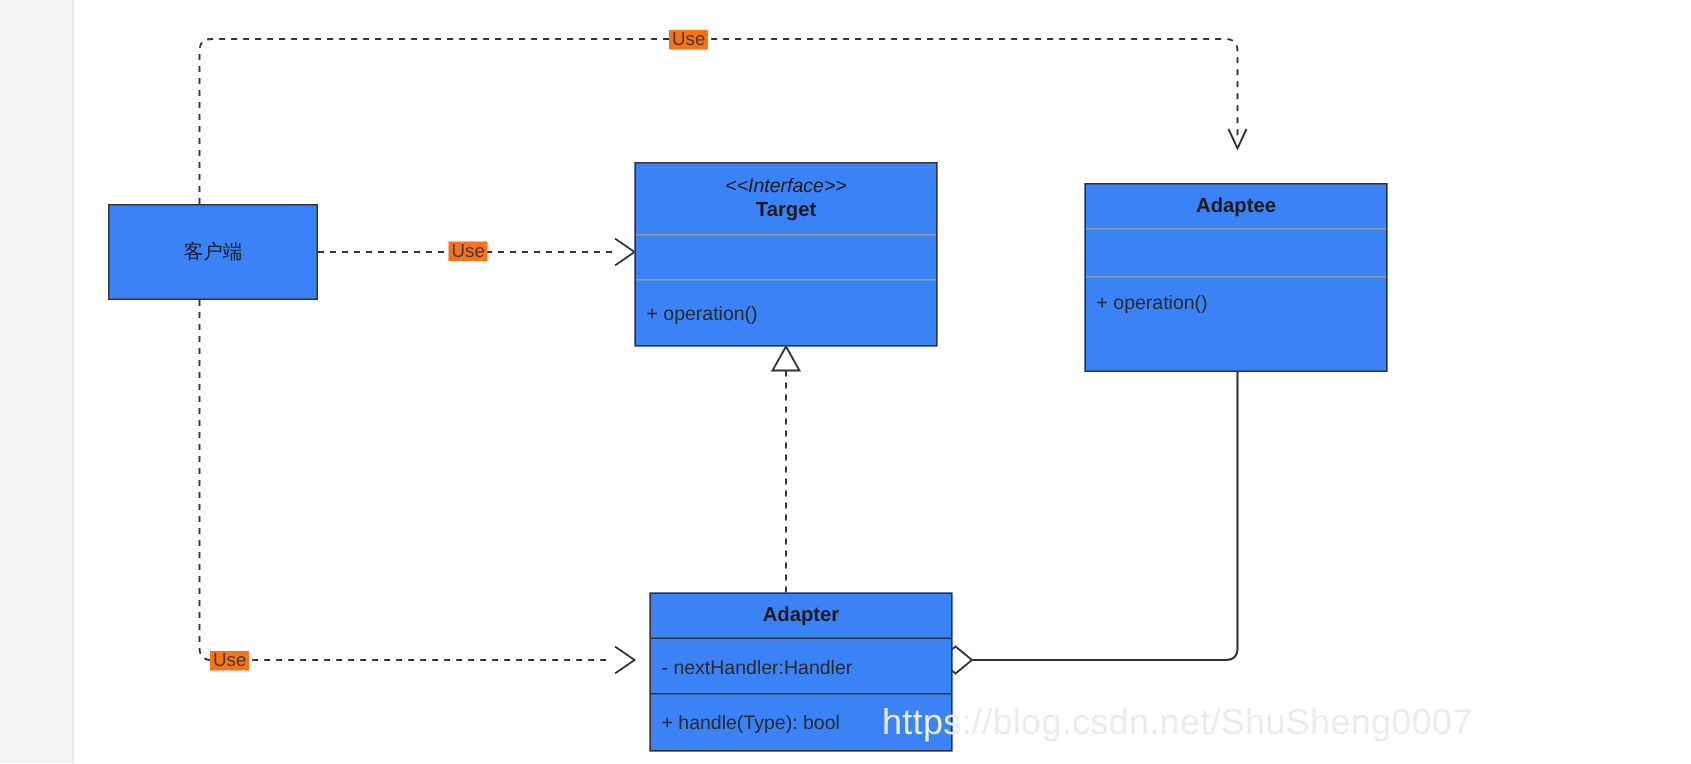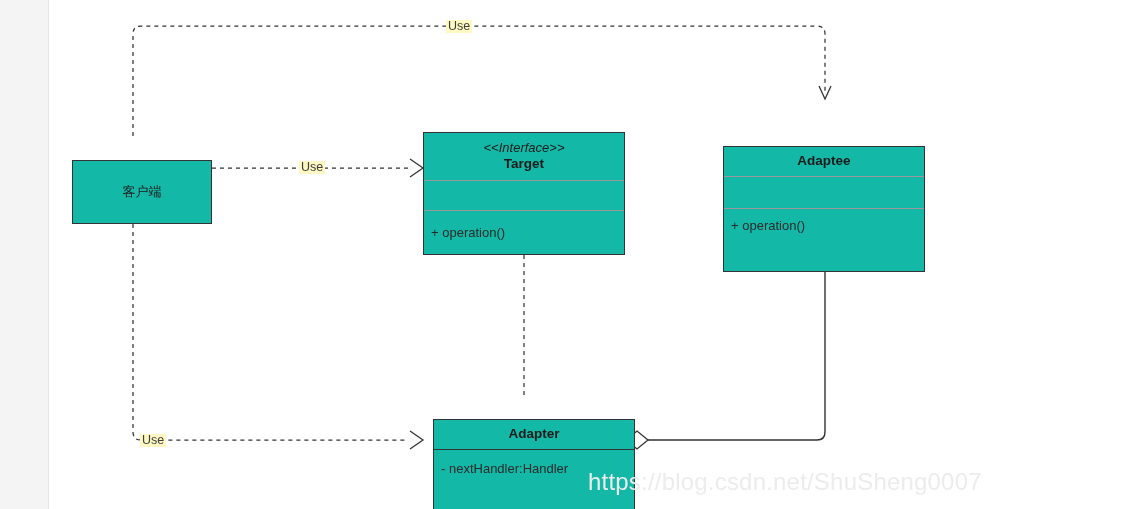--- a/index.html
+++ b/index.html
@@ -26,24 +26,23 @@
     background: #f4f4f4;
     border-right: 1px solid #e6e6e6;
   }
   #diagram-svg {
     position: absolute;
     left: 0;
     top: 0;
   }
   .uml-box {
     position: absolute;
-    background: #14b8a6;
+    background: #3b82f6;
     border: 1.6px solid #333333;
     box-sizing: border-box;
-    margin-top: 24px;
   }
   .compartment {
     box-sizing: border-box;
     display: flex;
     align-items: center;
   }
   .compartment.center {
     justify-content: center;
   }
   .compartment.left {
@@ -76,21 +75,21 @@
     white-space: nowrap;
   }
   .cls-plain {
     font-size: 13px;
     color: #1a1a1a;
   }
   .edge-label {
     position: absolute;
     font-size: 12.5px;
     color: #3c3c3c;
-    background: #fef9c3;
+    background: #f97316;
     padding: 0 2px;
     line-height: 1;
     white-space: nowrap;
   }
   #watermark {
     position: absolute;
     left: 588px;
     top: 468px;
     font-size: 24px;
     color: #ececec;
@@ -168,20 +167,23 @@
     </div>
   </div>
 
   <div class="uml-box" style="left:433px; top:395px; width:202px; height:106px;">
     <div class="compartment center" style="height:29px;">
       <span class="cls-title">Adapter</span>
     </div>
     <div class="compartment left divider-dark" style="height:37px;">
       <span class="cls-member">- nextHandler:Handler</span>
     </div>
+    <div class="compartment left divider-dark" style="height:38px;">
+      <span class="cls-member">+ handle(Type): bool</span>
+    </div>
   </div>
 
   <span class="edge-label" style="left:446px; top:20px;">Use</span>
 
   <span class="edge-label" style="left:299px; top:161px;">Use</span>
 
   <span class="edge-label" style="left:140px; top:434px;">Use</span>
 
   <div id="watermark">https://blog.csdn.net/ShuSheng0007</div>
 

